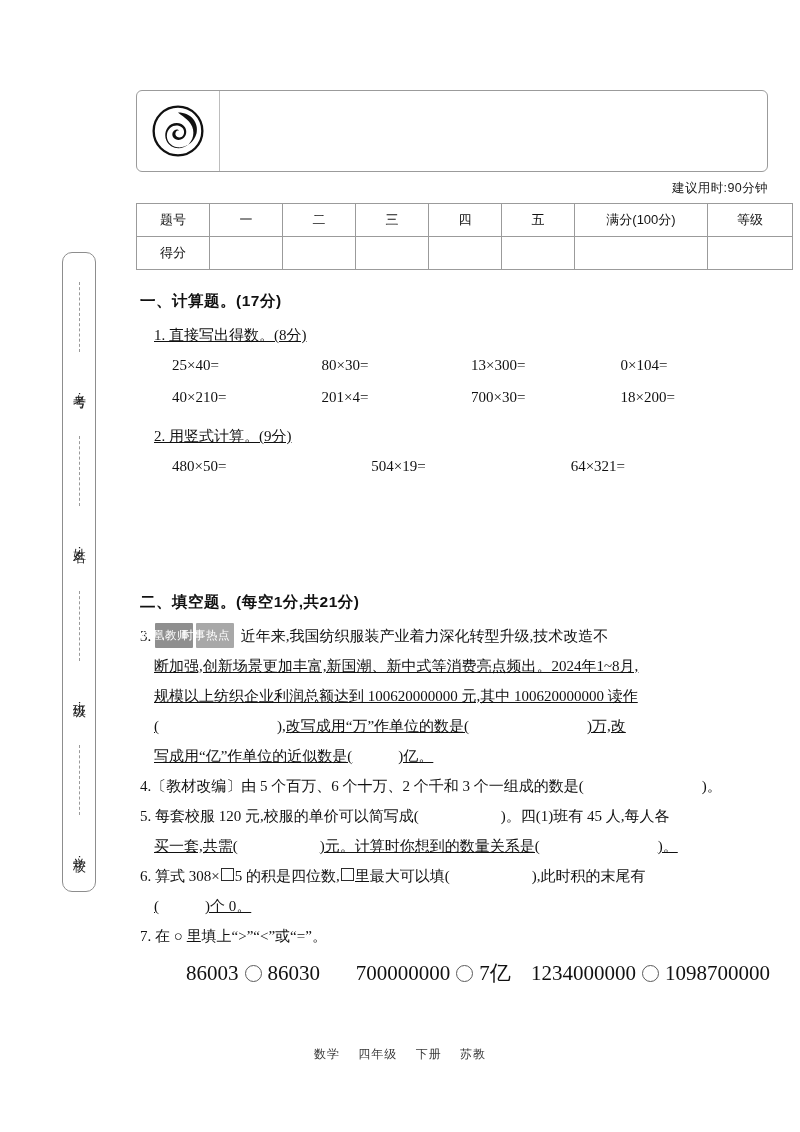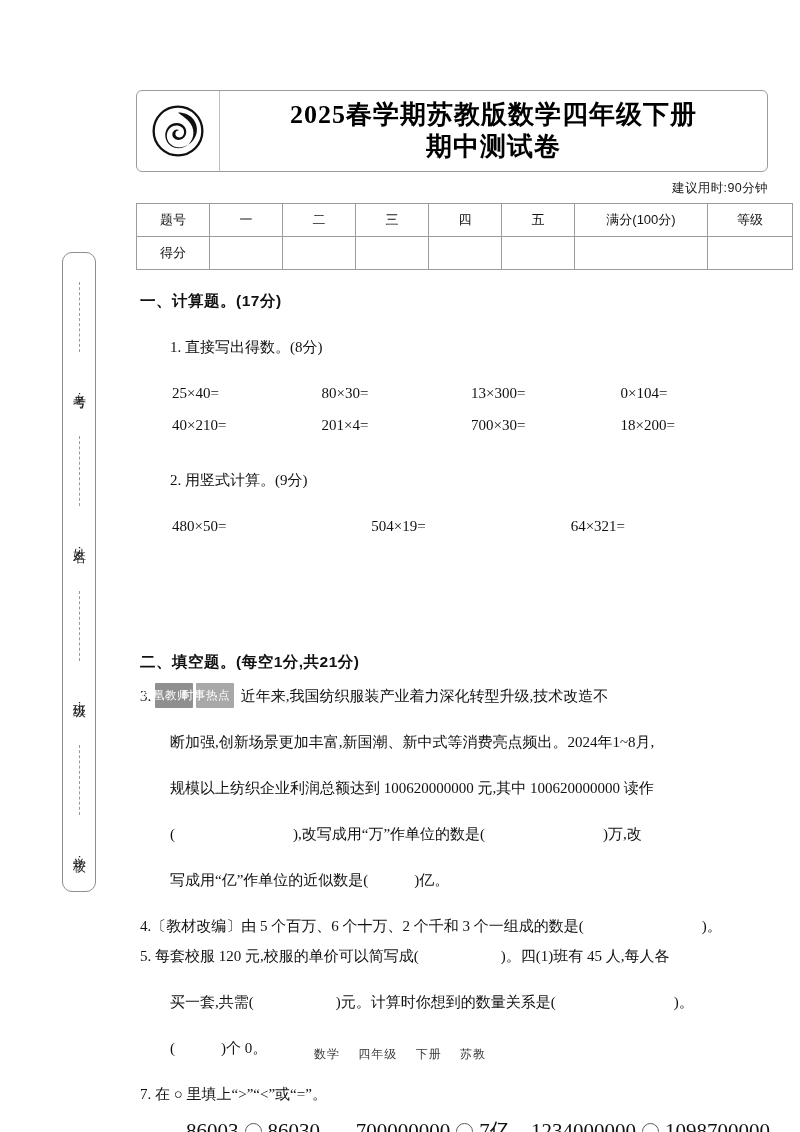--- a/index.html
+++ b/index.html
@@ -152,25 +152,26 @@
     margin: 0 0 4px 0;
   }
   .q {
     margin: 0;
     padding-left: 18px;
     text-indent: -18px;
     font-size: 15px;
     line-height: 2.0;
   }
   .q-sub {
-    margin: 16px;
+    margin: 0;
     padding-left: 32px;
     text-indent: -18px;
     font-size: 15px;
     line-height: 2.0;
+    text-decoration: underline;
   }
   .expr-row {
     display: flex;
     padding-left: 32px;
     font-size: 15px;
     line-height: 2.1;
   }
   .expr-row .cell { width: 152px; white-space: nowrap; }
   .expr-row.wide .cell { width: 215px; }
 
@@ -261,24 +262,20 @@
       <span class="side-label">学校:</span>
     </div>
   </div>
 
   <div class="header-box">
     <div class="logo-cell">
       <svg width="58" height="58" viewBox="0 0 100 100">
         <circle cx="50" cy="50" r="42" fill="none" stroke="#111" stroke-width="4"></circle>
         <path d="M50 18 C73 18 86 36 82 54 C78 70 63 80 49 78 C37 76 29 66 31 55 C33 45 42 39 51 41 C58 42.5 62 49 60 55 C58.5 60 53 62.5 49 60.5 C45.5 58.8 44.5 54.5 46.5 51.5 C48 49.2 51 48.6 53 50 C51 47 47 46.5 44 48.5 C40 51.2 39 57 42 61 C45.5 65.8 53 66.8 58.5 63 C64.5 58.8 66 50 62 43.5 C57.5 36.2 47 33.8 38.5 38.5 C29 43.8 25.5 56 30 66.5 C34.8 77.8 48.5 83 60.5 77.8 C74 72 80 56 74.5 42.5 C69 29 54 22.5 50 18 Z" fill="#111"></path>
       </svg>
-    </div>
-    <div class="title-cell">
-      <div class="title-line">2025春学期苏教版数学四年级下册</div>
-      <div class="title-line">期中测试卷</div>
     </div>
   </div>
 
   <div class="suggest-time">建议用时:90分钟</div>
 
   <table class="score-table">
     <tbody>
       <tr>
         <td class="head-col">题号</td>
         <td class="num-col">一</td>
@@ -353,20 +350,24 @@
     </div>
 
     <div class="q">
       <span>5.</span>
       <span>每套校服 120 元,校服的单价可以简写成(</span><span class="blank-m"></span><span>)。四(1)班有 45 人,每人各</span>
     </div>
     <div class="q-sub">
       <span>买一套,共需(</span><span class="blank-m"></span><span>)元。计算时你想到的数量关系是(</span><span class="blank-l"></span><span>)。</span>
     </div>
 
+    <div class="q">
+      <span>6.</span>
+      <span>算式 308×</span><span class="sq"></span><span>5 的积是四位数,</span><span class="sq"></span><span>里最大可以填(</span><span class="blank-m"></span><span>),此时积的末尾有</span>
+    </div>
     <div class="q-sub">
       <span>(</span><span class="blank-s"></span><span>)个 0。</span>
     </div>
 
     <div class="q">
       <span>7.</span>
       <span>在 ○ 里填上“&gt;”“&lt;”或“=”。</span>
     </div>
     <div class="cmp-row">
       <span class="cell c1">

